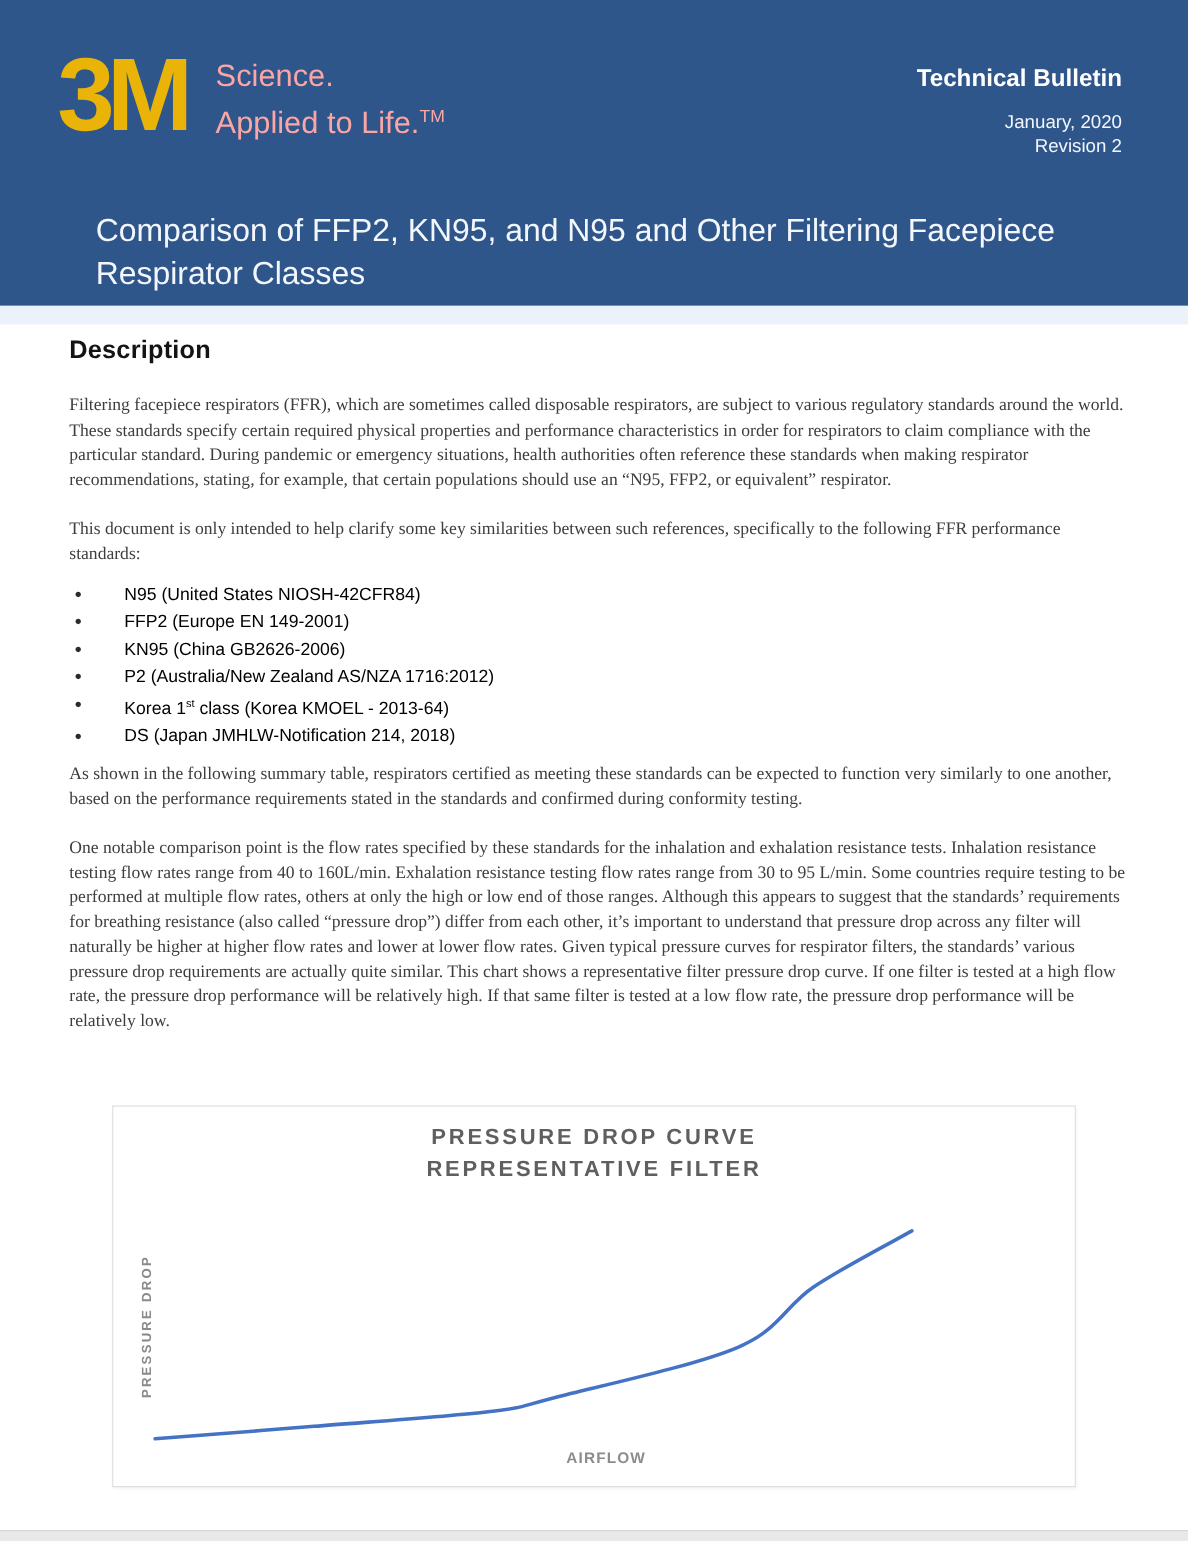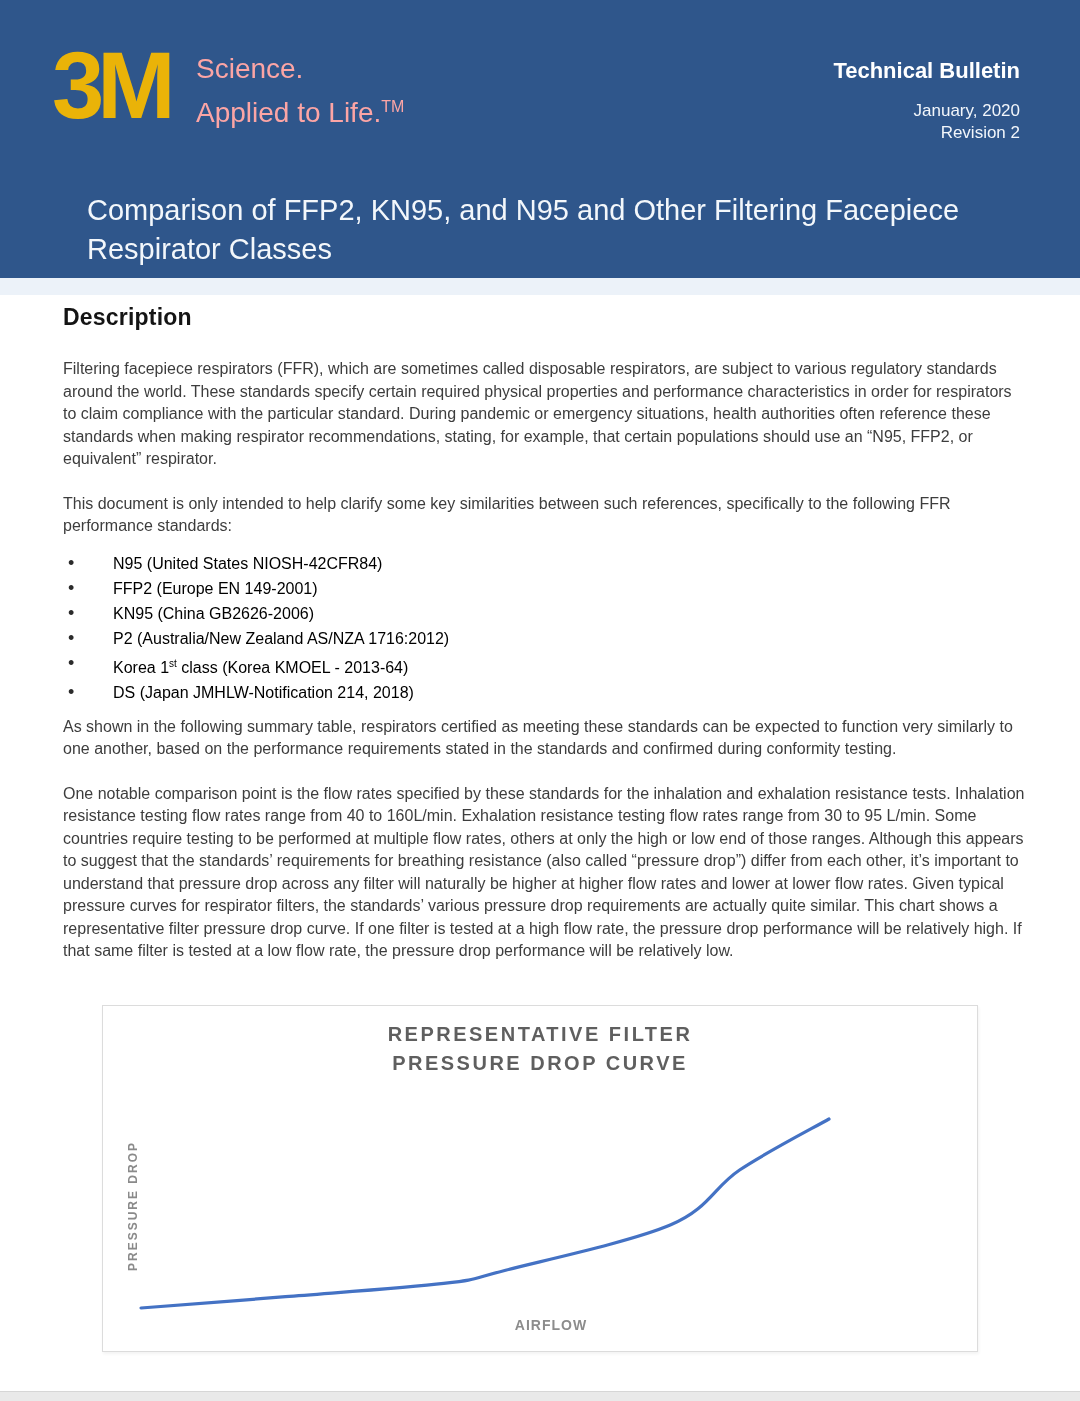--- a/index.html
+++ b/index.html
@@ -38,21 +38,21 @@
 
   
   .content {
     position:absolute; left:63px; top:304px; width:963px;
     color:#3d3d3d; font-size:16px; line-height:22.5px;
   }
   .section-heading {
     font-size:23px; line-height:27px; font-weight:bold; color:#141414;
     margin-bottom:27px; letter-spacing:0.2px;
   }
-  .content p { margin-bottom:22px; }
+  .content p { margin-bottom:22px;font-family:Liberation Serif, serif; }
   .content p.pre-list { margin-bottom:13px; }
   ul.bullets { list-style:none; margin:0 0 11px 0; padding:0; }
   ul.bullets li {
     position:relative; padding-left:50px; line-height:25px; color:#000000;
   }
   ul.bullets li::before {
     content:"\2022"; position:absolute; left:5px; top:0;
     font-size:18px; color:#2b2b2b;
   }
   ul.bullets li sup { font-size:10px; vertical-align:super; }
@@ -124,22 +124,22 @@
       </ul>
     <p>As shown in the following summary table, respirators certified as meeting these standards can be expected to function very similarly to one another, based on the performance requirements stated in the standards and confirmed during conformity testing.</p>
     <p>One notable comparison point is the flow rates specified by these standards for the inhalation and exhalation resistance tests. Inhalation resistance testing flow rates range from 40 to 160L/min. Exhalation resistance testing flow rates range from 30 to 95 L/min. Some countries require testing to be performed at multiple flow rates, others at only the high or low end of those ranges. Although this appears to suggest that the standards’ requirements for breathing resistance (also called “pressure drop”) differ from each other, it’s important to understand that pressure drop across any filter will naturally be higher at higher flow rates and lower at lower flow rates. Given typical pressure curves for respirator filters, the standards’ various pressure drop requirements are actually quite similar. This chart shows a representative filter pressure drop curve. If one filter is tested at a high flow rate, the pressure drop performance will be relatively high. If that same filter is tested at a low flow rate, the pressure drop performance will be relatively low.</p>
   </div>
 
   <div class="chart-box">
     <svg class="curve" viewBox="0 0 874 345">
       <path id="curve-path" fill="none" stroke-width="3.2" stroke-linecap="round" d="M 38.0,302.0 C 62.1,300.1 132.0,294.8 182.5,290.7 C 232.9,286.6 304.0,281.8 340.7,277.4 C 377.4,273.0 364.8,274.0 402.6,264.2 C 440.5,254.4 528.8,235.5 567.8,218.8 C 606.7,202.1 610.2,181.7 636.6,164.0 C 662.9,146.4 711.1,121.5 726.0,113.0" stroke="#4472c4"></path>
     </svg>
     <div class="chart-title">
+      <div>PRESSURE DROP CURVE</div>
       <div>REPRESENTATIVE FILTER</div>
-      <div>PRESSURE DROP CURVE</div>
     </div>
     <div class="chart-ylabel">PRESSURE DROP</div>
     <div class="chart-xlabel">AIRFLOW</div>
   </div>
 
   <div class="footer-band"></div>
 
 </div>
 
 </body></html>

